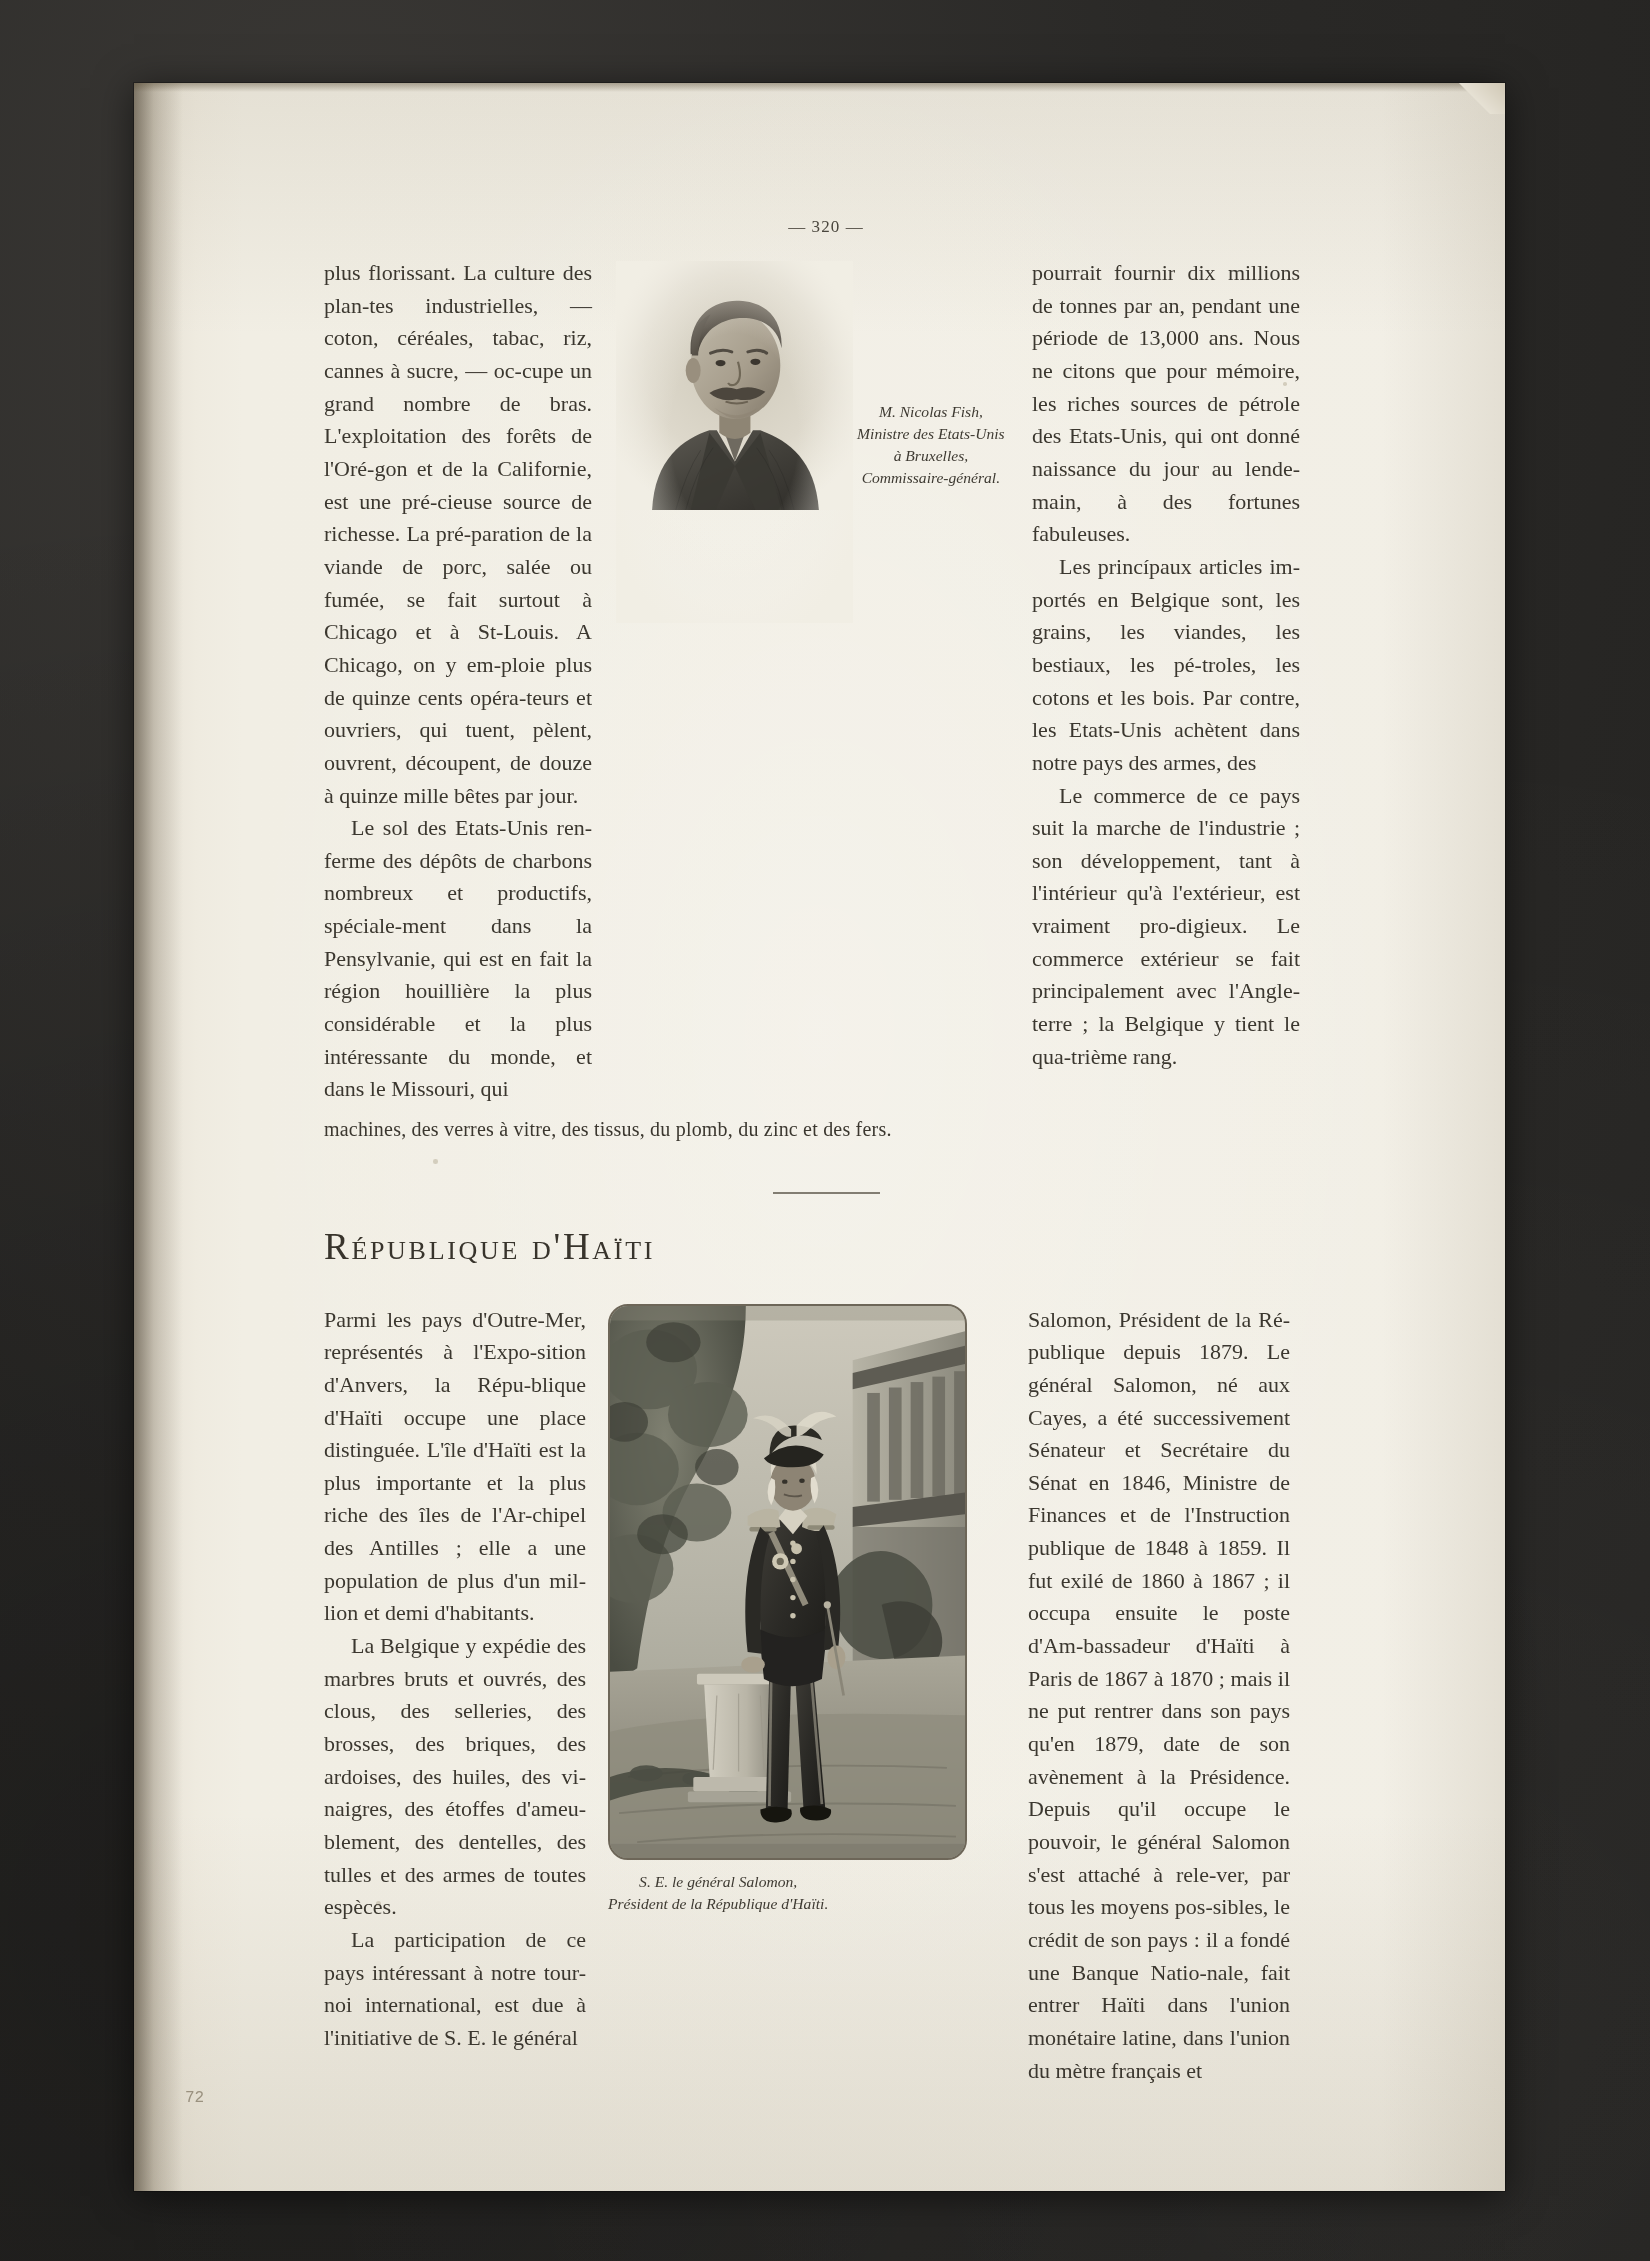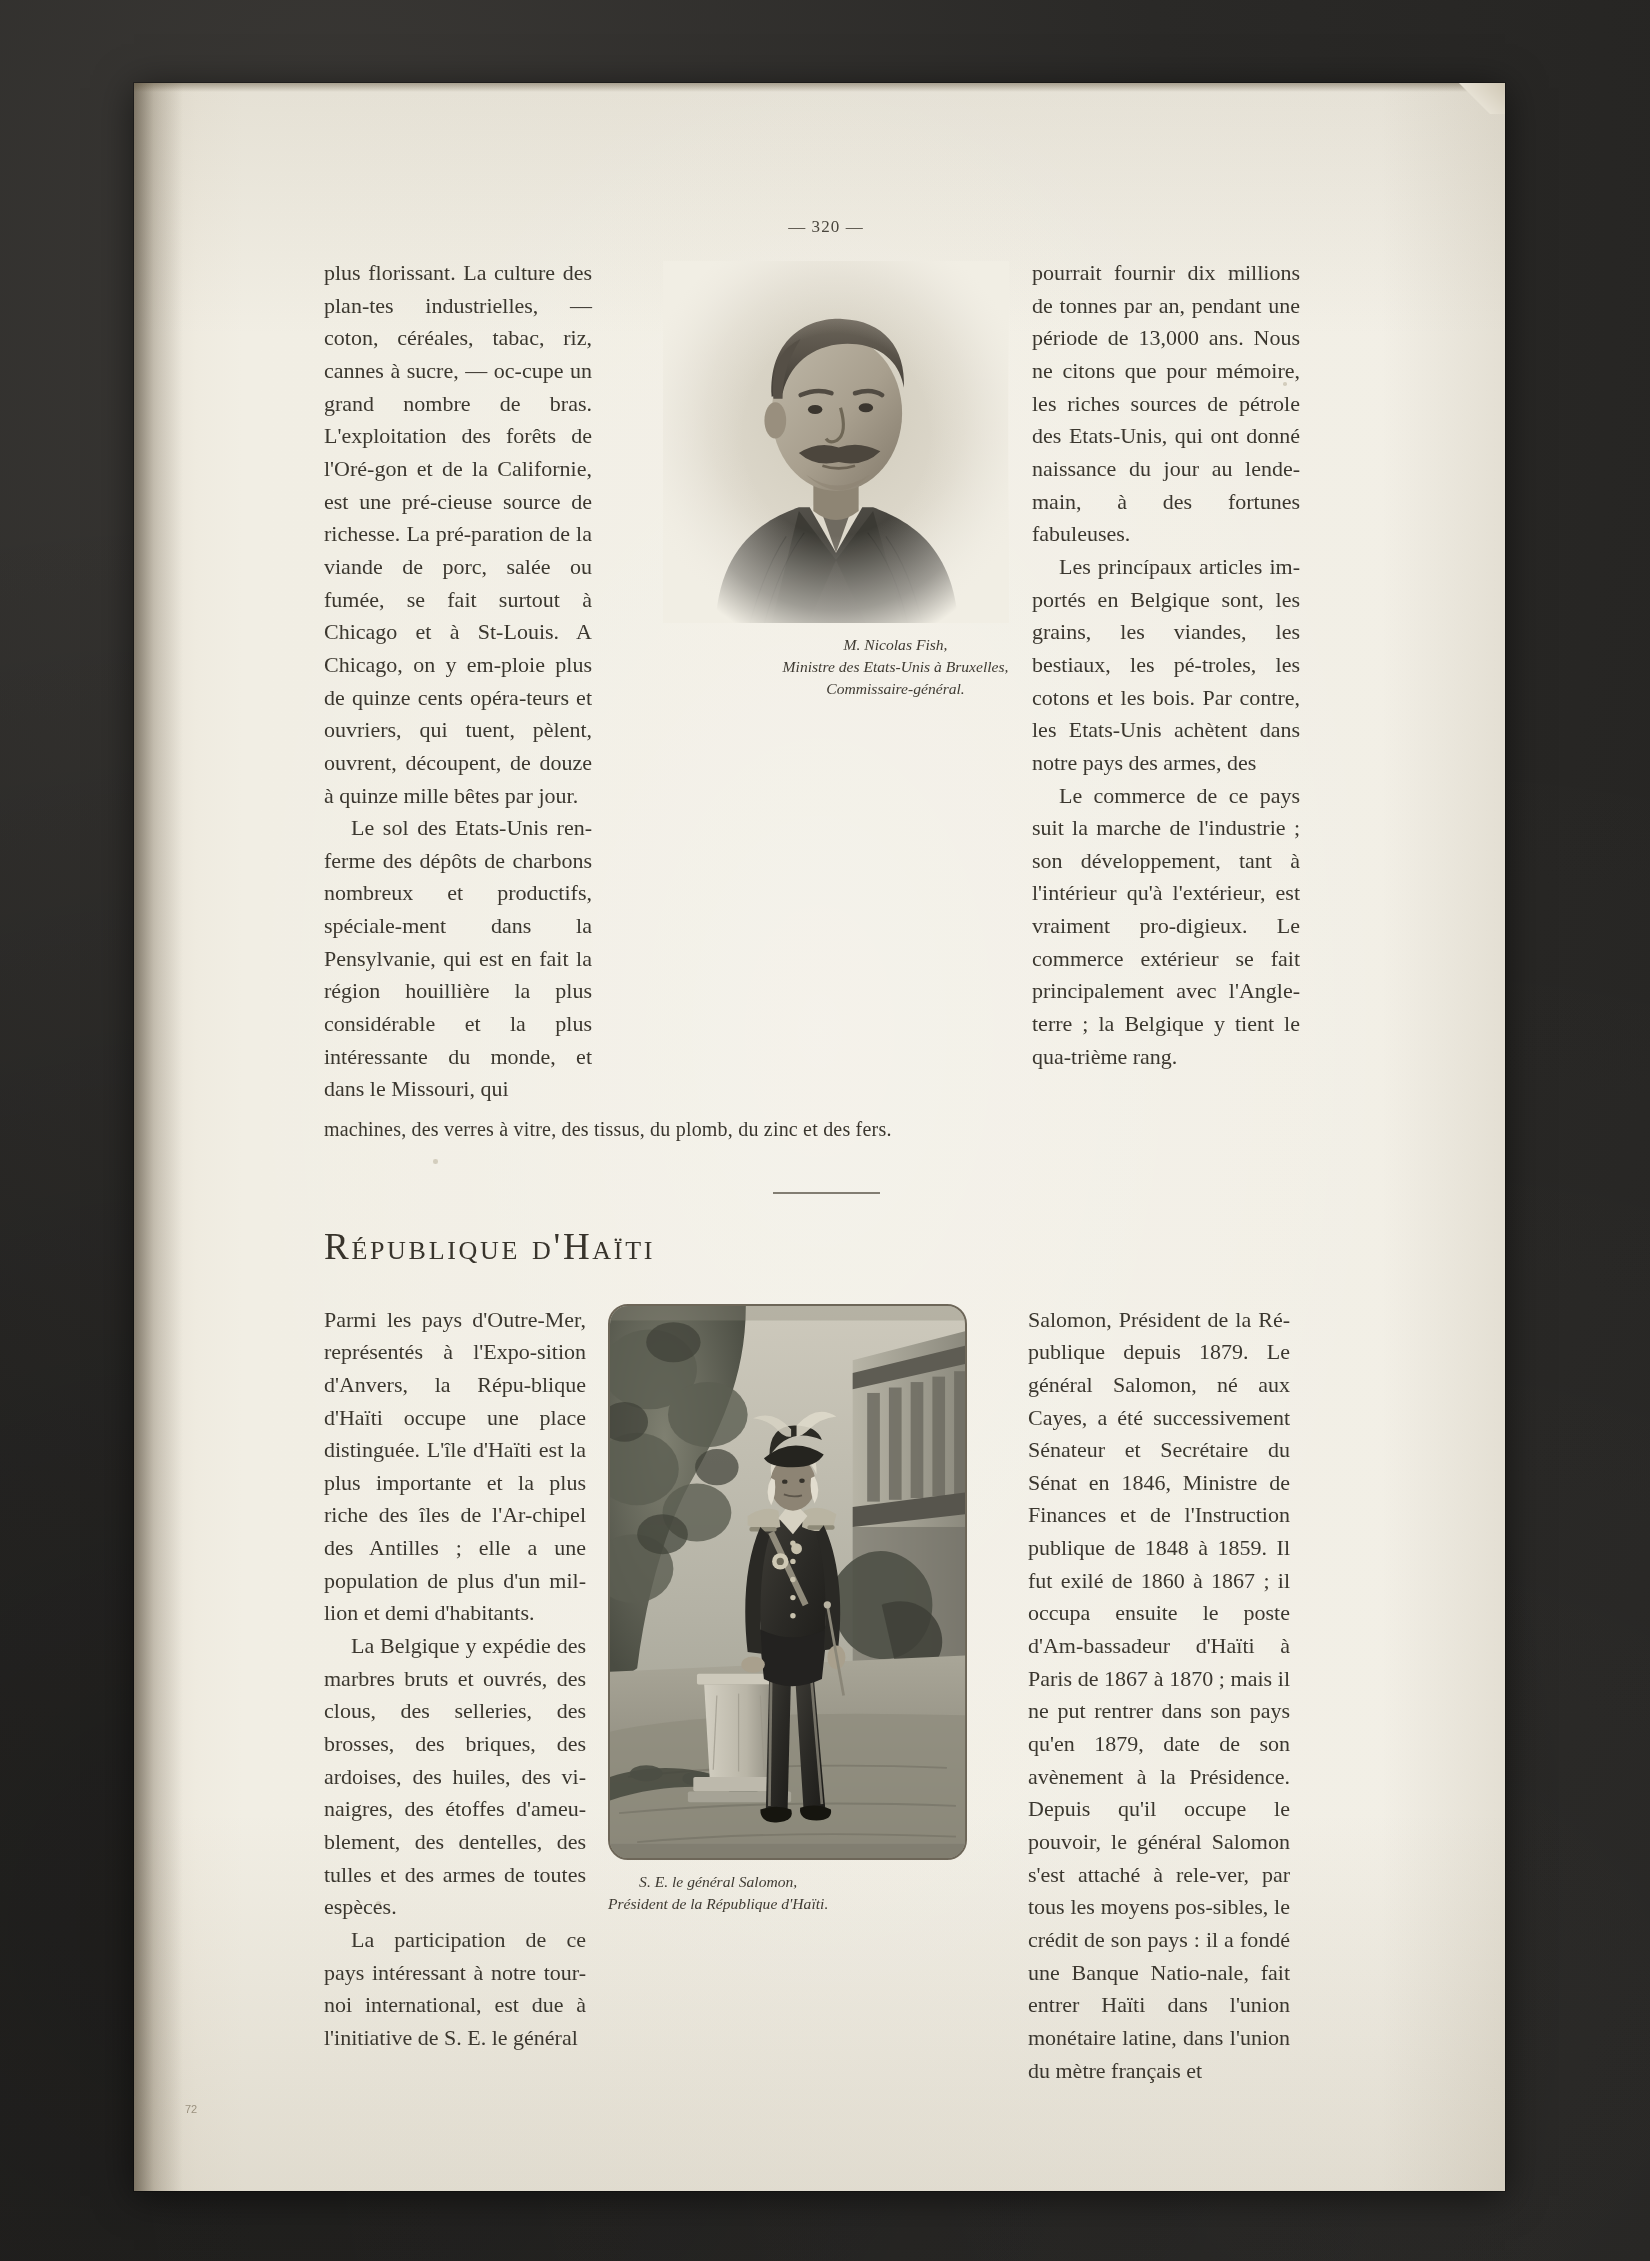--- a/index.html
+++ b/index.html
@@ -103,22 +103,22 @@
     text-align: justify;
     color: #3b372f;
     hyphens: manual;
   }
   .col-text p { margin: 0; }
   .col-text p + p { text-indent: 27px; }
 
   .portrait-col {
     width: 393px;
     display: flex;
-    flex-direction: column;
-    align-items: flex-end;
+    flex-direction: row;
+    align-items: center;
   }
 
   
   .bust {
     position: relative;
     width: 346px;
     height: 362px;
     margin-top: 3.6px;
     overflow: hidden;
   }
@@ -188,24 +188,24 @@
     background: #8e8c80;
   }
   .plate svg { position: absolute; inset: 0; }
 
   .col-text.narrow { width: 262px; }
 
   
   .pencil {
     position: absolute;
     left: 51px;
-    bottom: 76px;
-    font-size: 11px;
+    bottom: 84px;
+    font-size: 16px;
     color: #9a917f;
-    font-family: Liberation Sans, sans-serif;
+    font-family: Liberation Mono, monospace;
   }
   .speck {
     position: absolute;
     background: #b9b09b;
     border-radius: 50%;
     opacity: .55;
   }
 </style>
 </head>
 <body>

